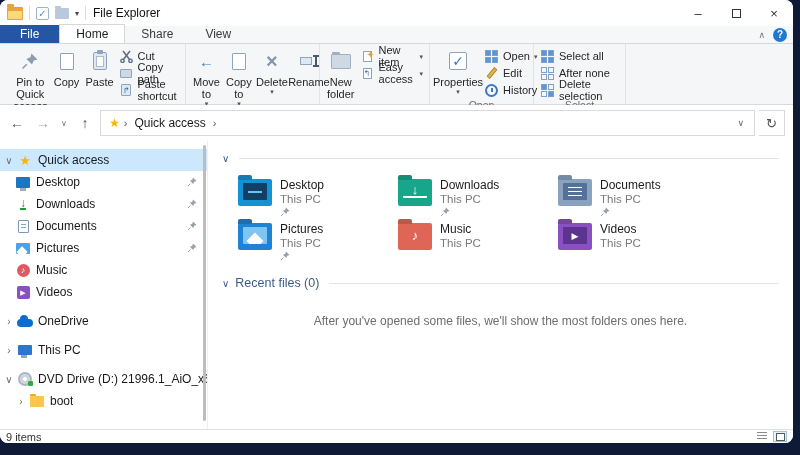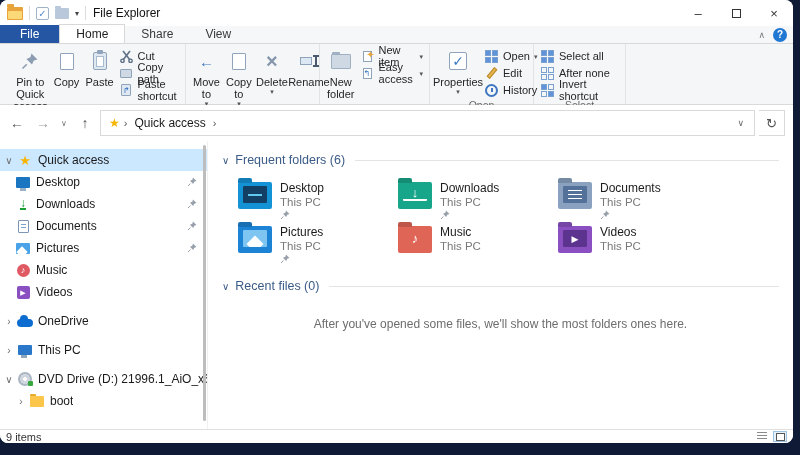--- a/index.html
+++ b/index.html
@@ -392,21 +392,21 @@
           </div>
           <div class="rbtn-sm">
             <span class="ico16">
                 <span class="sq4 inv">
                   <i></i>
                   <i></i>
                   <i></i>
                   <i></i>
                 </span>
               </span>
-            <span>Invert shortcut</span>
+            <span>Delete selection</span>
           </div>
         </div>
       </div>
       <div class="rgroup-label">Select</div>
     </div>
   </div>
 
   <div class="navrow">
     <span class="navbtn">←</span>
     <span class="navbtn dim">→</span>
@@ -517,21 +517,20 @@
           </span>
         <span class="sb-lbl">boot</span>
       </div>
       <div class="sb-scroll"></div>
     </div>
 
     <div class="main">
 
       <div class="sect-head">
         <span class="chev">∨</span>
-        <span>Frequent folders (6)</span>
         <span class="rule"></span>
       </div>
 
       <div class="tiles">
         <div class="tile">
           <span class="ficon f-desktop">
               <span class="inner"></span>
             </span>
           <span>
             <div class="name">Desktop</div>

